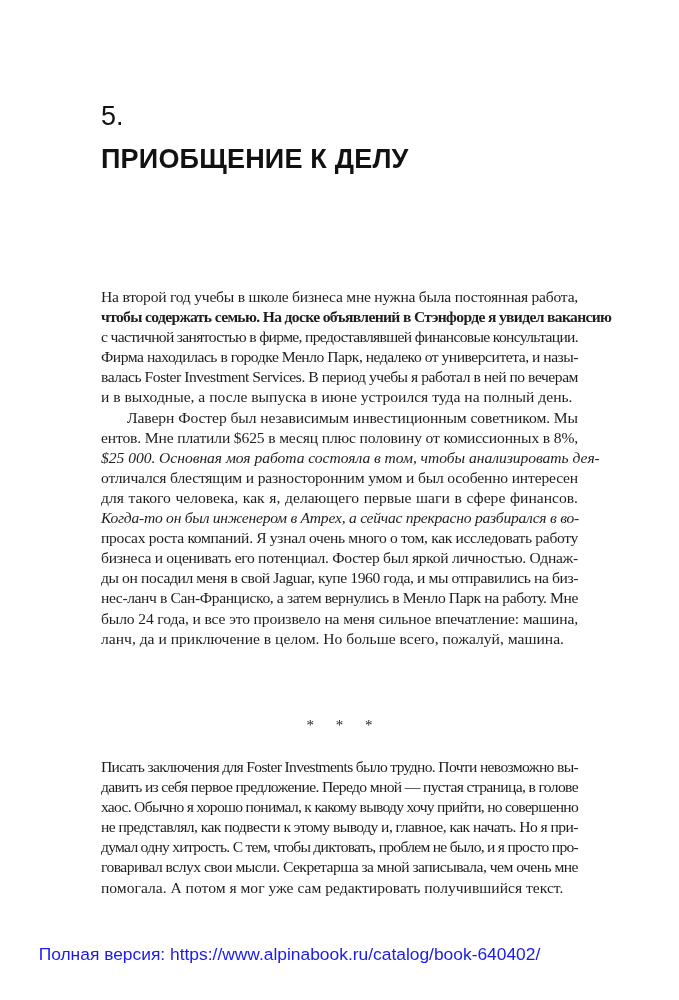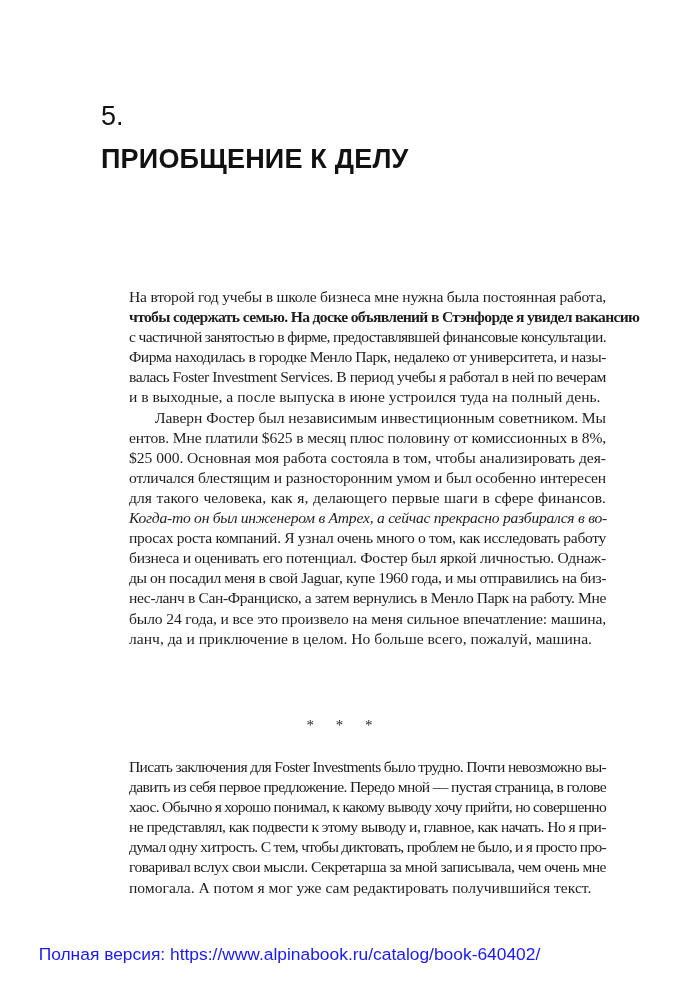--- a/index.html
+++ b/index.html
@@ -36,21 +36,20 @@
       letter-spacing: 0.2px;
     }
     .body-text {
       position: absolute;
       left: 101px;
       width: 477px;
       font-family: "Liberation Serif", serif;
       font-size: 15.6px;
       line-height: 20.1px;
       color: #1e1e1e;
-      margin-left: 28px;
     }
     .line {
       display: block;
       white-space: nowrap;
       text-align: justify;
       text-align-last: justify;
       height: 20.1px;
     }
     .line.last {
       text-align-last: left;
@@ -99,21 +98,21 @@
     <span class="line" style="word-spacing: 0px; letter-spacing: -0.655816px; font-weight: bold;">чтобы содержать семью. На доске объявлений в Стэнфорде я увидел вакансию</span>
     <span class="line" style="word-spacing: 0px; letter-spacing: -0.671658px;">с частичной занятостью в фирме, предоставлявшей финансовые консультации.</span>
     <span class="line" style="word-spacing: 0px; letter-spacing: -0.479601px;">Фирма находилась в городке Менло Парк, недалеко от университета, и назы-</span>
     <span class="line" style="word-spacing: 0px; letter-spacing: -0.464844px;">валась Foster Investment Services. В период учебы я работал в ней по вечерам</span>
     <span class="line last">и в выходные, а после выпуска в июне устроился туда на полный день.</span>
   </p>
 
   <p style="margin:0">
     <span class="line indent" style="word-spacing: 0px; letter-spacing: -0.081303px;">Лаверн Фостер был независимым инвестиционным советником. Мы</span>
     <span class="line" style="word-spacing: 0px; letter-spacing: -0.149487px;">ентов. Мне платили $625 в месяц плюс половину от комиссионных в 8%,</span>
-    <span class="line" style="word-spacing: 0px; letter-spacing: -0.0405344px;">$25 000. Основная моя работа состояла в том, чтобы анализировать дея-</span>
+    <span class="line" style="word-spacing: 0px; letter-spacing: -0.0405344px; font-style: italic;">$25 000. Основная моя работа состояла в том, чтобы анализировать дея-</span>
     <span class="line" style="word-spacing: 0px; letter-spacing: -0.175189px;">отличался блестящим и разносторонним умом и был особенно интересен</span>
     <span class="line" style="word-spacing: 0px;">для такого человека, как я, делающего первые шаги в сфере финансов.</span>
     <span class="line" style="word-spacing: 0px; letter-spacing: -0.262723px; font-style: italic;">Когда-то он был инженером в Ampex, а сейчас прекрасно разбирался в во-</span>
     <span class="line" style="word-spacing: 0px; letter-spacing: -0.338542px;">просах роста компаний. Я узнал очень много о том, как исследовать работу</span>
     <span class="line" style="word-spacing: 0px; letter-spacing: -0.293478px;">бизнеса и оценивать его потенциал. Фостер был яркой личностью. Однаж-</span>
     <span class="line" style="word-spacing: 0px; letter-spacing: -0.396748px;">ды он посадил меня в свой Jaguar, купе 1960 года, и мы отправились на биз-</span>
     <span class="line" style="word-spacing: 0px; letter-spacing: -0.392386px;">нес-ланч в Сан-Франциско, а затем вернулись в Менло Парк на работу. Мне</span>
     <span class="line" style="word-spacing: 0px; letter-spacing: -0.134375px;">было 24 года, и все это произвело на меня сильное впечатление: машина,</span>
     <span class="line last">ланч, да и приключение в целом. Но больше всего, пожалуй, машина.</span>
   </p>

